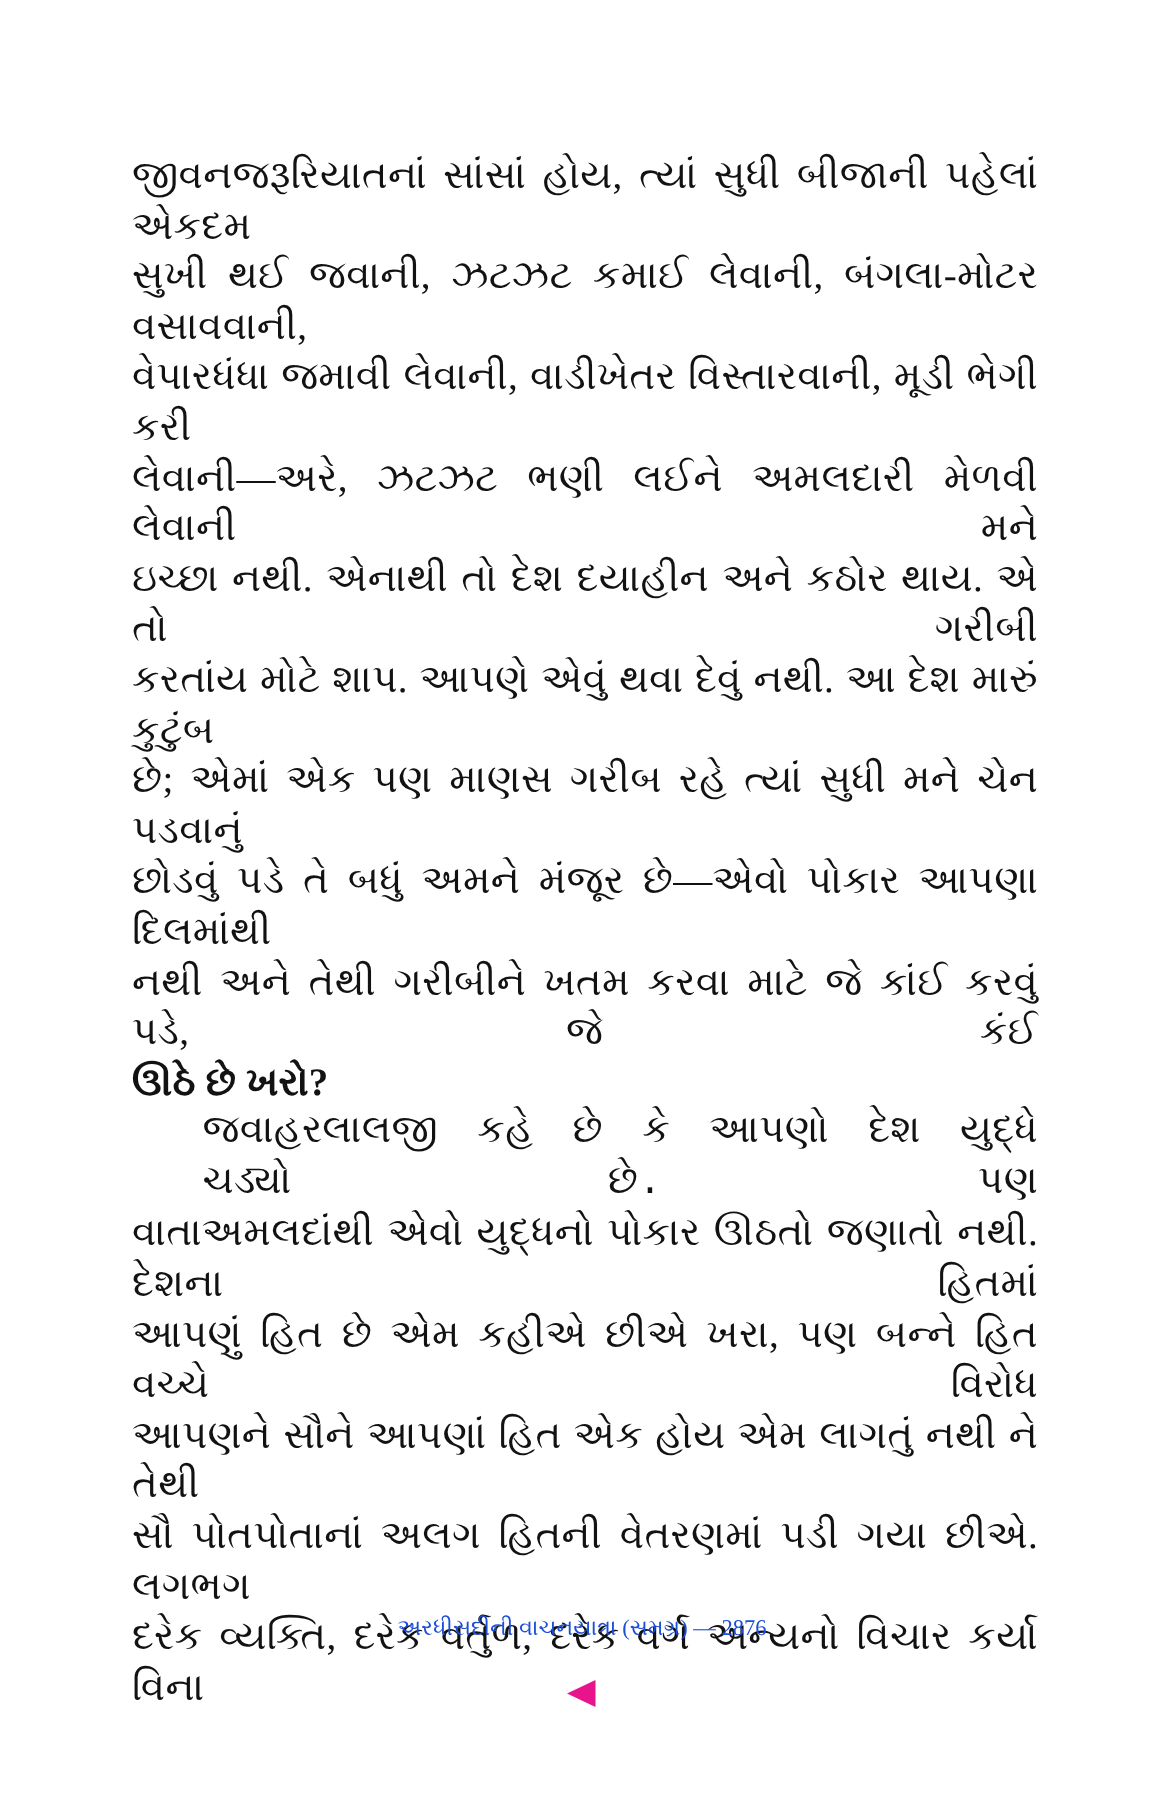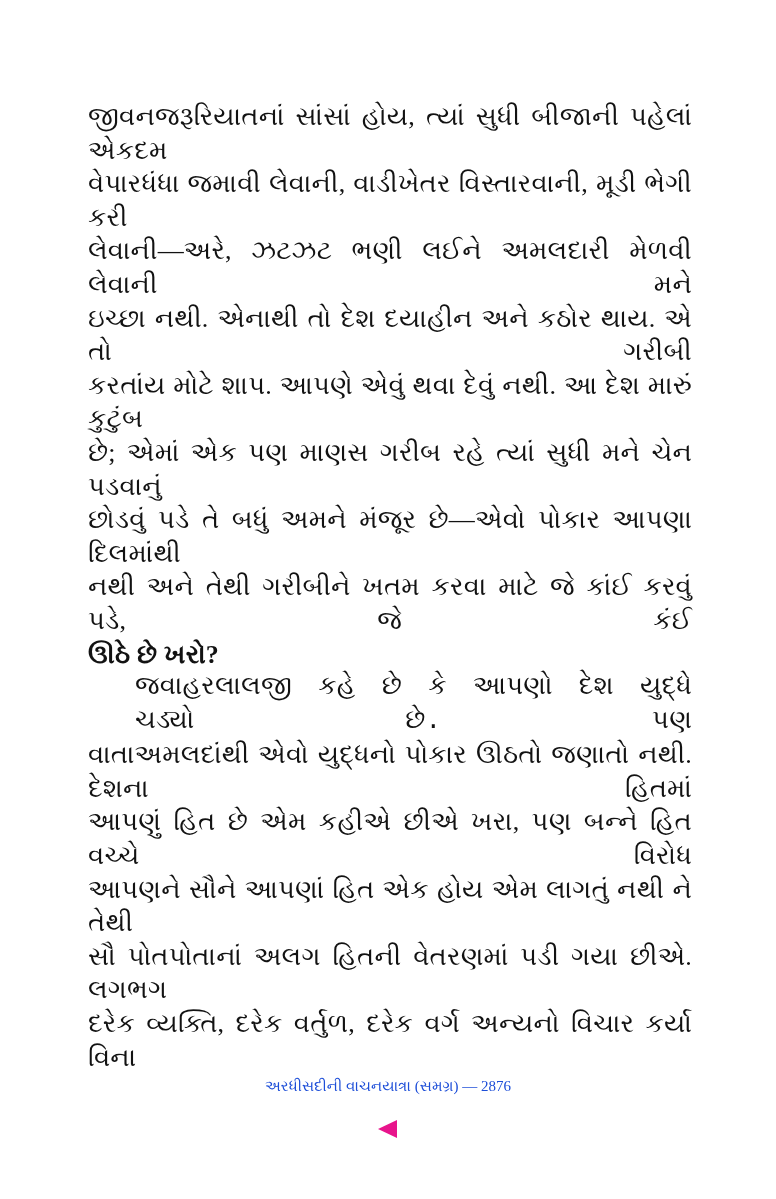--- a/index.html
+++ b/index.html
@@ -62,20 +62,21 @@
   }
 </style>
 </head>
 <body>
 
 <div class="page" style="color: rgb(18, 18, 18); background: rgb(255, 255, 255);">
 
   <div class="text-block">
 
   <div class="text-line">જીવનજરૂરિયાતનાં સાંસાં હોય, ત્યાં સુધી બીજાની પહેલાં એકદમ</div>
+      <div class="text-line">સુખી થઈ જવાની, ઝટઝટ કમાઈ લેવાની, બંગલા-મોટર વસાવવાની,</div>
       <div class="text-line">વેપારધંધા જમાવી લેવાની, વાડીખેતર વિસ્તારવાની, મૂડી ભેગી કરી</div>
       <div class="text-line">લેવાની—અરે, ઝટઝટ ભણી લઈને અમલદારી મેળવી લેવાની મને</div>
       <div class="text-line">ઇચ્છા નથી. એનાથી તો દેશ દયાહીન અને કઠોર થાય. એ તો ગરીબી</div>
       <div class="text-line">કરતાંય મોટે શાપ. આપણે એવું થવા દેવું નથી. આ દેશ મારું કુટુંબ</div>
       <div class="text-line">છે; એમાં એક પણ માણસ ગરીબ રહે ત્યાં સુધી મને ચેન પડવાનું</div>
       <div class="text-line">છોડવું પડે તે બધું અમને મંજૂર છે—એવો પોકાર આપણા દિલમાંથી</div>
       <div class="text-line">નથી અને તેથી ગરીબીને ખતમ કરવા માટે જે કાંઈ કરવું પડે, જે કંઈ</div>
       <div class="text-line no-justify">ઊઠે છે ખરો?</div>
       <div class="text-line indent">જવાહરલાલજી કહે છે કે આપણો દેશ યુદ્ધે ચડ્યો છે. પણ</div>
       <div class="text-line">વાતાઅમલદાંથી એવો યુદ્ધનો પોકાર ઊઠતો જણાતો નથી. દેશના હિતમાં</div>

